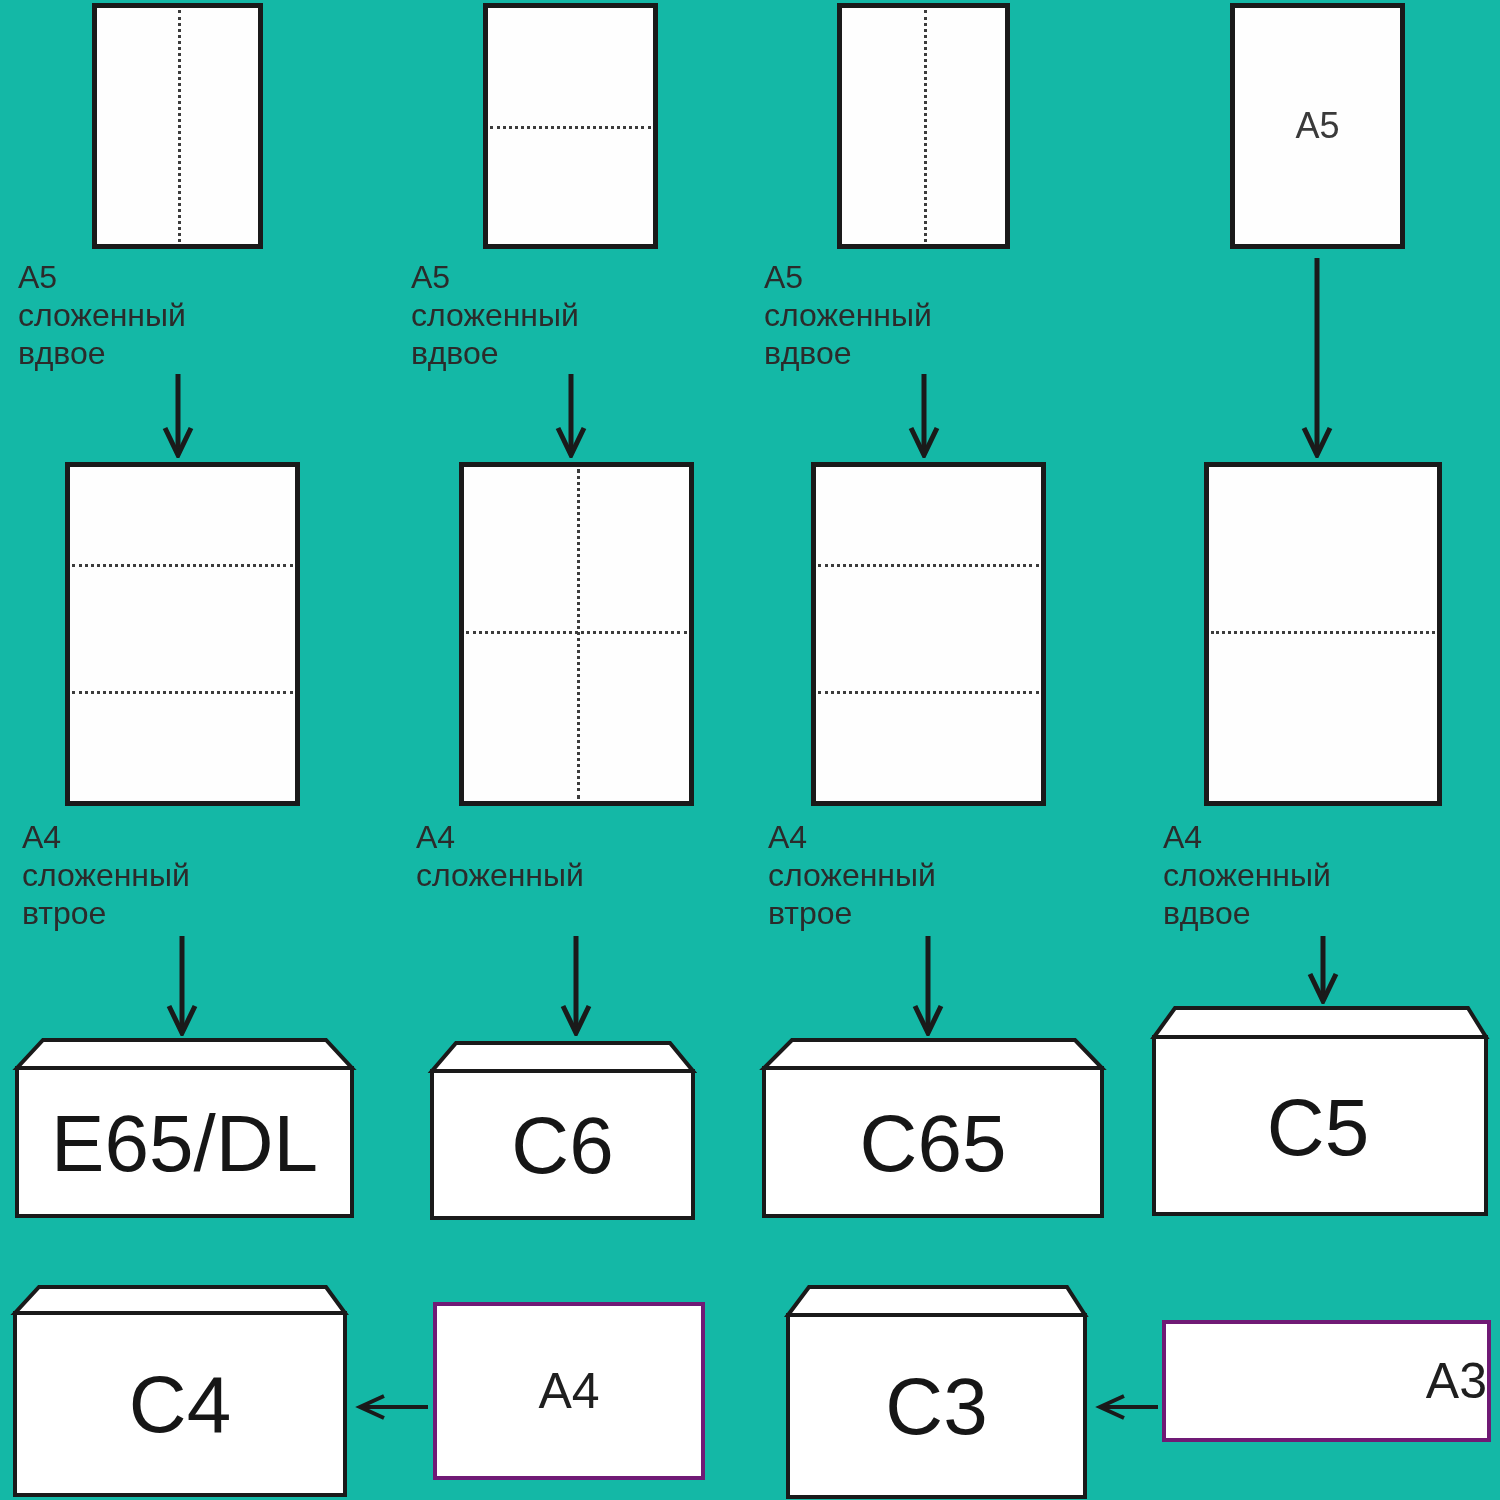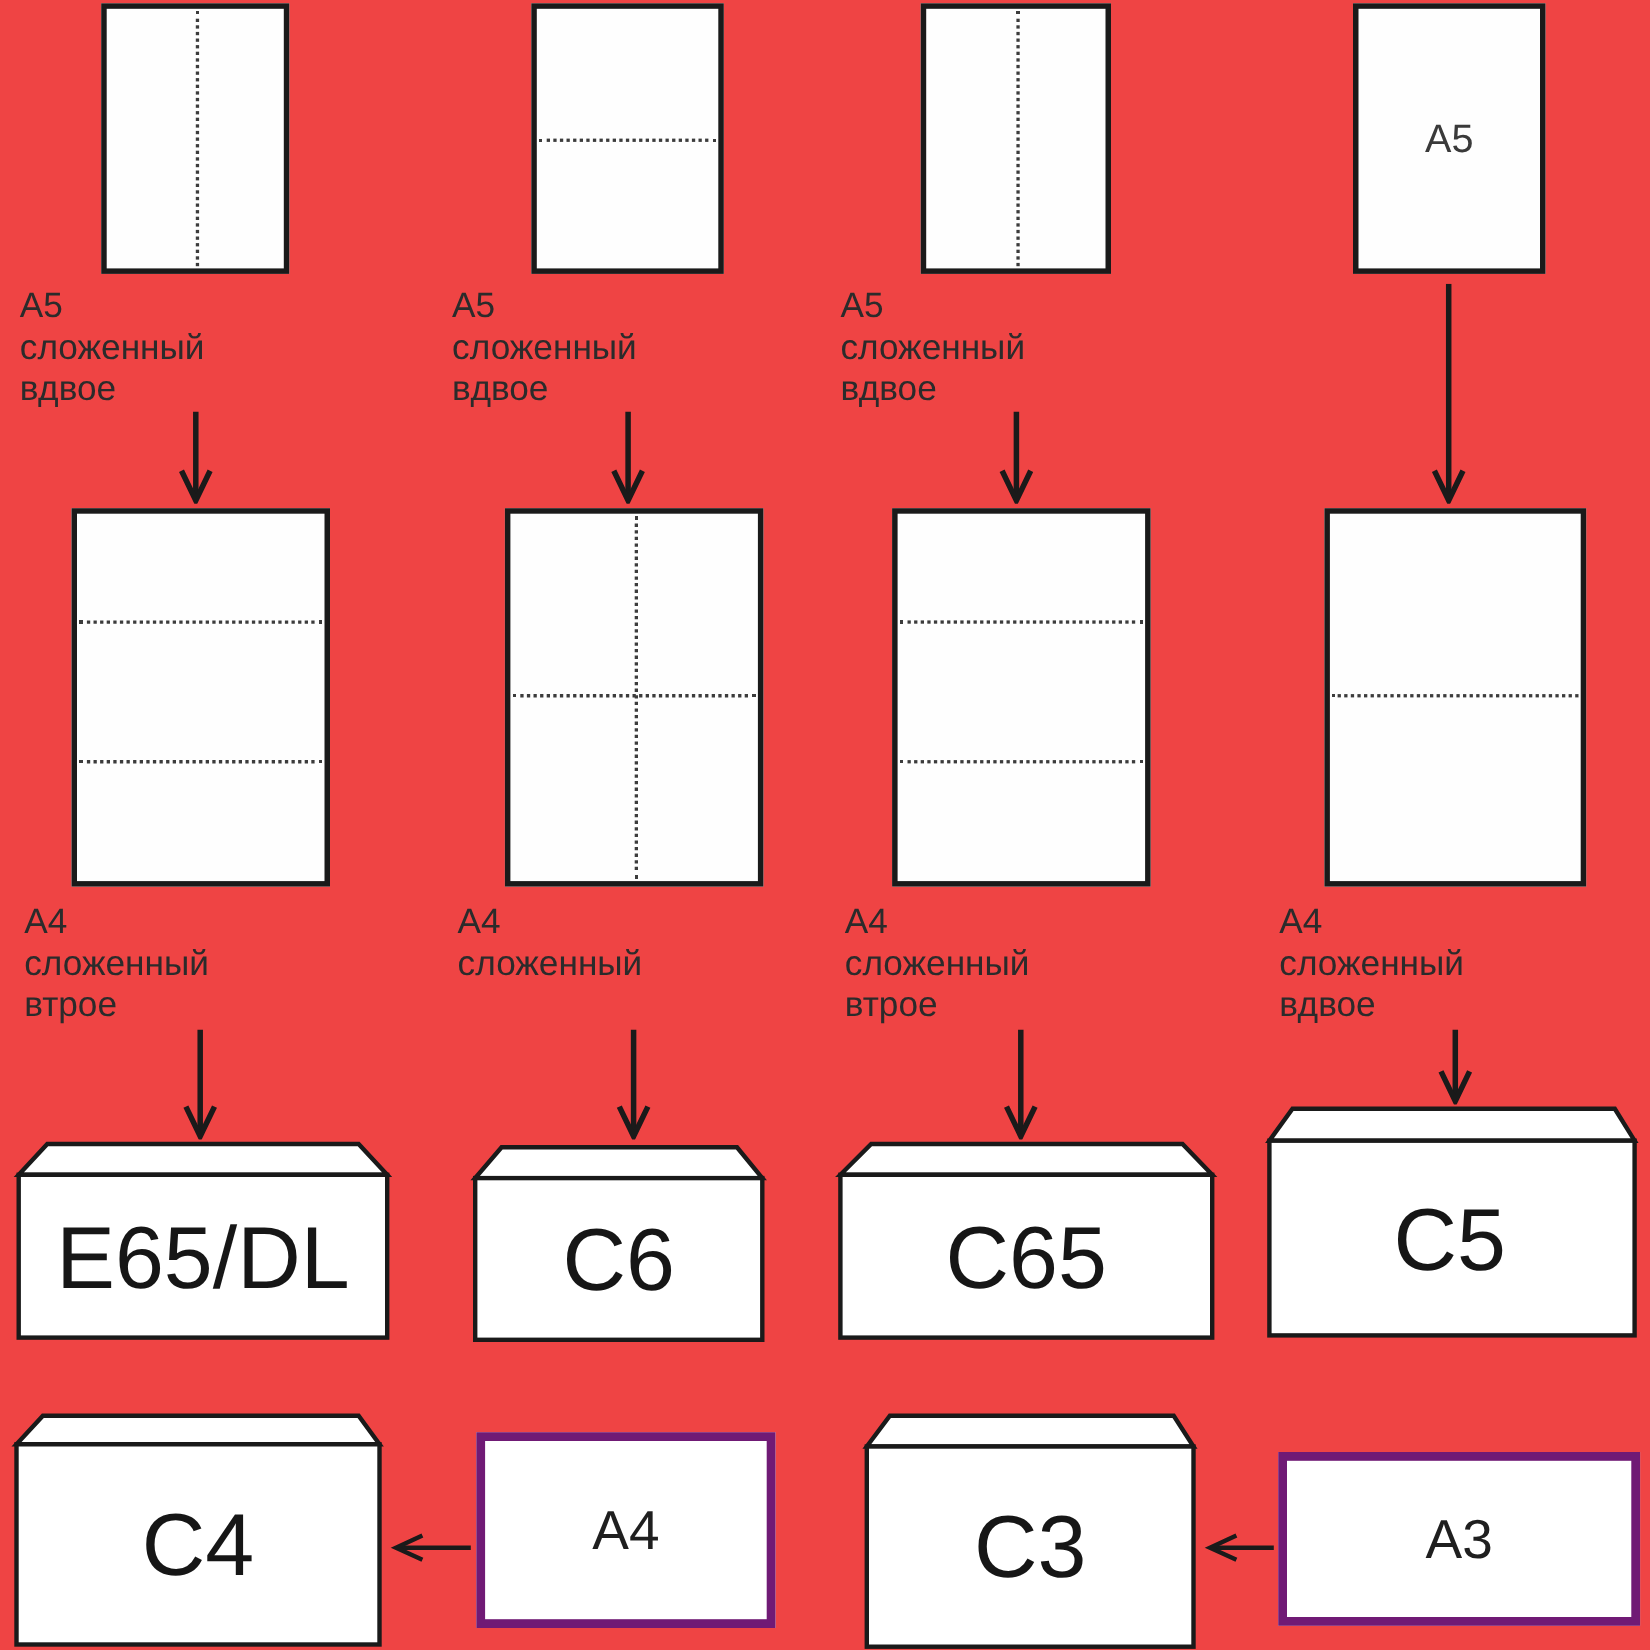--- a/index.html
+++ b/index.html
@@ -1,24 +1,24 @@
 <!DOCTYPE html>
 <html><head>
 <meta charset="utf-8">
 <style>
   html,body{margin:0;padding:0;background:#ffffff;}
   .canvas{
-    position:relative;width:1500px;height:1500px;background:#ef4444;
+    position:relative;width:1500px;height:1500px;background:#14b8a6;
     font-family:"Liberation Sans",sans-serif;color:#1c1c1c;overflow:hidden;
   }
   .sheet{
     position:absolute;background:#fefefe;border:5px solid #1a1a1a;box-sizing:border-box;
   }
   .bsheet{
-    position:absolute;background:#ffffff;border:8px solid #701a75;box-sizing:border-box;
+    position:absolute;background:#ffffff;border:4px solid #701a75;box-sizing:border-box;
     display:flex;align-items:center;justify-content:center;
   }
   .bsheet .blabel{font-size:50px;color:#1f1f1f;}
   .fold-v{position:absolute;top:2px;bottom:2px;width:0;border-left:3px dotted #3c3c3c;}
   .fold-h{position:absolute;left:2px;right:2px;height:0;border-top:3px dotted #3c3c3c;}
   .caption{
     position:absolute;width:320px;font-size:32px;line-height:38px;color:#2b2b2b;
   }
   .inside-label{
     position:absolute;inset:0;display:flex;align-items:center;justify-content:center;
@@ -177,17 +177,17 @@
     <polygon class="env-shape" points="23,2 281,2 299,30 2,30"></polygon>
     <rect class="env-shape" x="2" y="30" width="297" height="182"></rect>
     <text class="env-label" x="150.5" y="149">C3</text>
   </svg>
 
   <svg class="arrow" style="left:1092px;top:1389px;" width="68" height="36">
     <line x1="66" y1="18" x2="10" y2="18" stroke-width="4"></line>
       <polyline points="32,7 8,18 32,29" stroke-width="4"></polyline>
   </svg>
 
-  <div class="bsheet" style="left:1162px;top:1320px;width:329px;height:158px;">
+  <div class="bsheet" style="left:1162px;top:1320px;width:329px;height:122px;justify-content:flex-end;">
     <span class="blabel">A3</span>
   </div>
 
 </div>
 
 </body></html>

